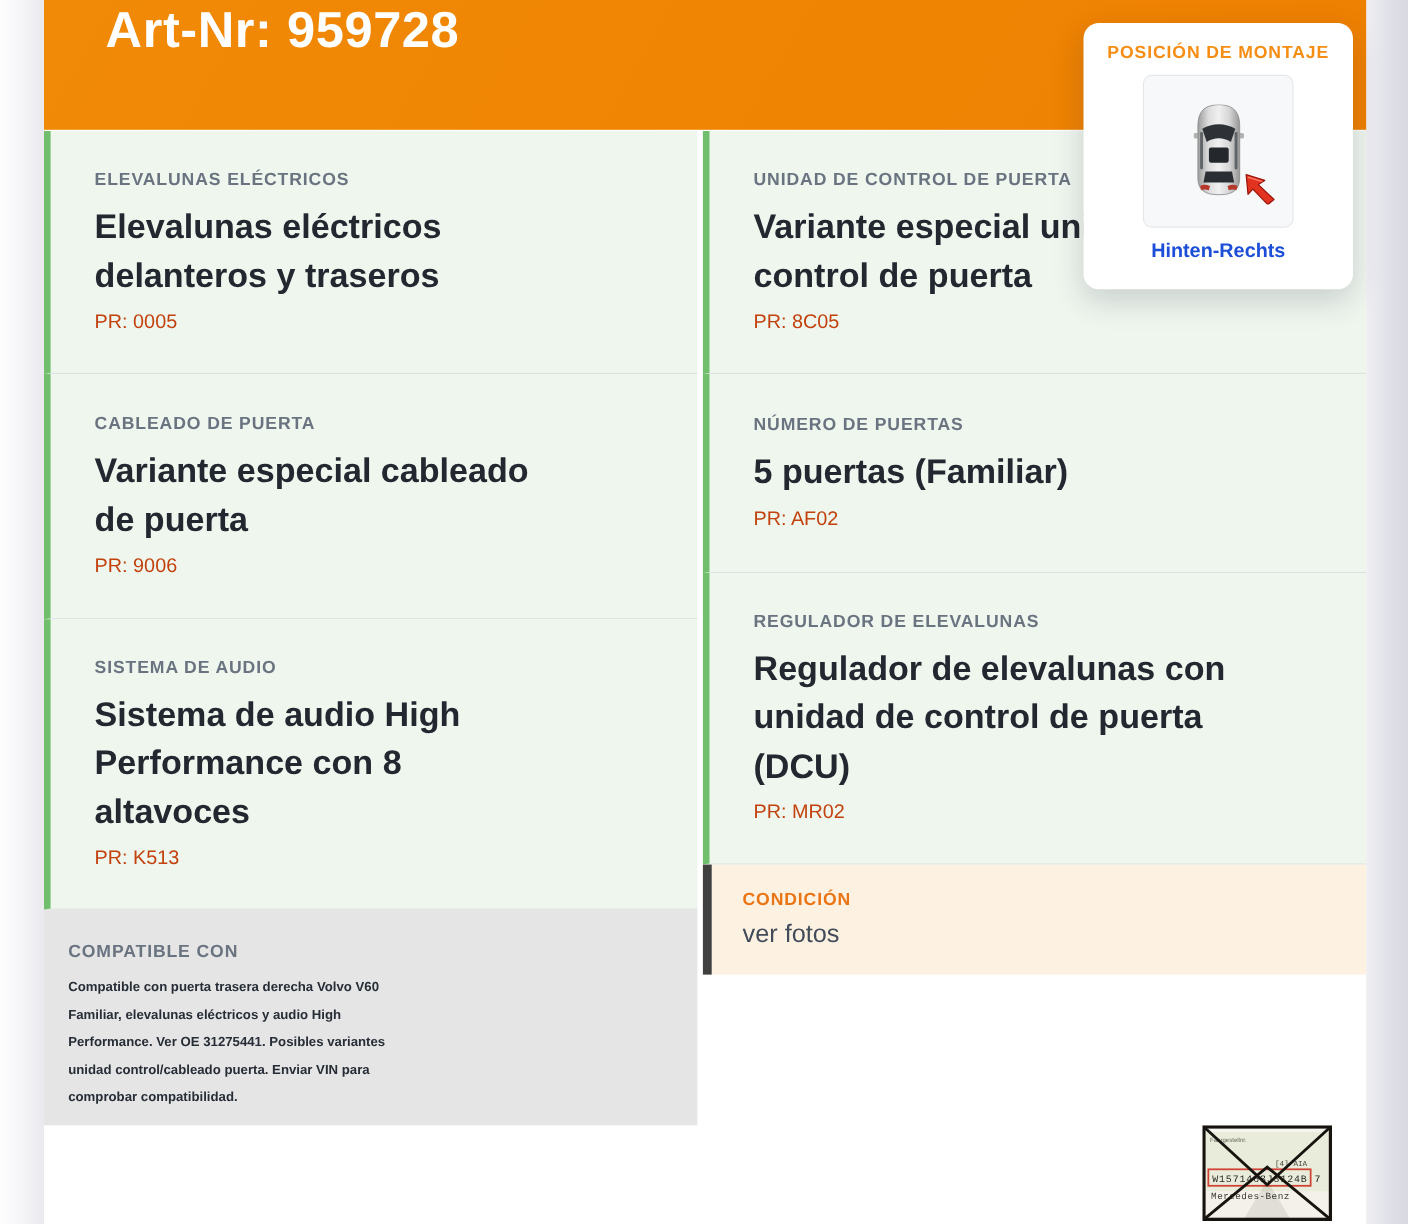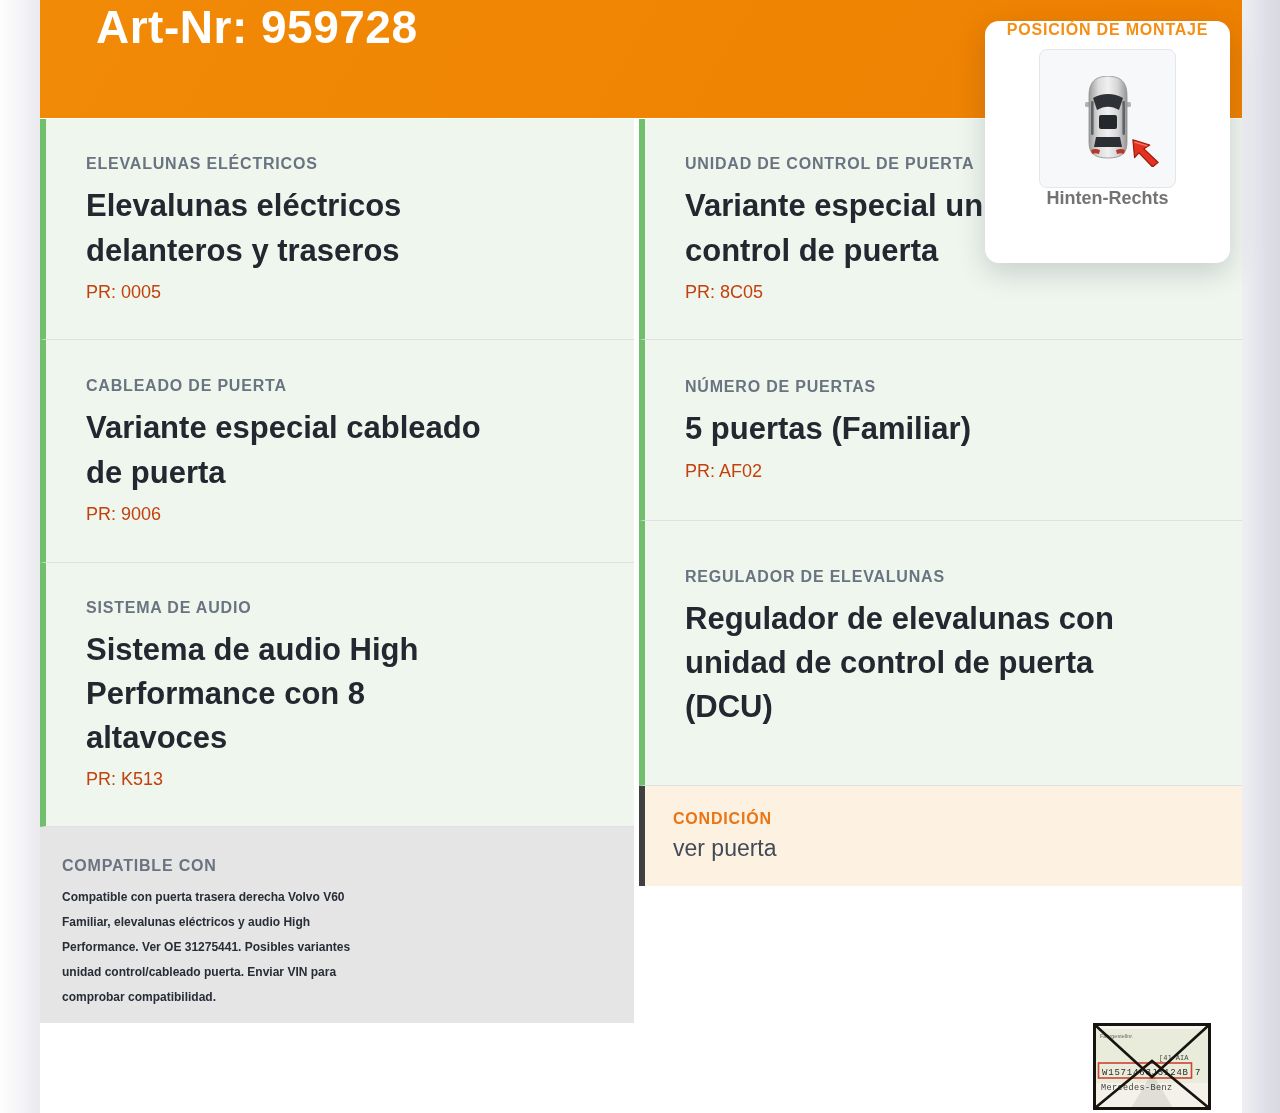--- a/index.html
+++ b/index.html
@@ -26,38 +26,38 @@
 
   .spec { background:#eef6ee; border-left:6px solid #71bf6d; border-bottom:1px solid #dce2e2;
           padding:0 40px; display:flex; flex-direction:column; justify-content:center; }
   .spec .label { font-size:16px; font-weight:700; letter-spacing:0.8px; color:#6a7380; margin-bottom:11px; }
   .spec .title { font-size:31px; font-weight:700; color:#232830; line-height:1.42; white-space:pre-line; margin-bottom:9px; }
   .spec .pr { font-size:18px; color:#c2410c; }
 
   .h221 { height:221px; } .h223 { height:223px; } .h264 { height:264px; }
   .h181 { height:181px; } .h265 { height:265px; }
 
-  .condition { background:#fdf1e1; border-left:6px solid #404040; height:100px;
+  .condition { background:#fdf1e1; border-left:8px solid #404040; height:100px;
                padding:0 28px; display:flex; flex-direction:column; justify-content:center; }
   .condition .label { font-size:16px; font-weight:700; letter-spacing:0.8px; color:#ea7514; margin-bottom:7px; }
   .condition .value { font-size:23px; font-weight:500; color:#414b59; }
 
   .compat { background:#e5e5e5; height:196px; padding:30px 36px 0 22px; }
   .compat .label { font-size:16px; font-weight:700; letter-spacing:0.8px; color:#6a7380; margin-bottom:10px; }
   .compat .text { font-size:12px; font-weight:600; color:#272d36; line-height:25px; white-space:pre-line; }
 
   
   .pos-card { position:absolute; left:985px; top:21px; width:245px; height:242px; background:#ffffff;
-              border-radius:14px; box-shadow:0 10px 28px rgba(40,40,60,0.18); text-align:center; }
+              border-radius:14px; box-shadow:0 10px 28px rgba(40,40,60,0.18); text-align:center; padding-top:19px; }
   .pos-card .pos-title { font-size:16px; font-weight:800; letter-spacing:0.8px; color:#f68d14; }
   .pos-card .img-box { position:relative; width:137px; height:139px; margin:10px auto 0;
                        background:#f7f8f9; border:1px solid #e4e6ea; border-radius:8px; }
   .car-svg   { position:absolute; left:50%; transform:translateX(-50%); top:26px; width:46px; height:84px; }
   .arrow-svg { position:absolute; right:13px; bottom:20px; width:32px; height:30px; }
-  .pos-card .pos-value { font-size:18px; font-weight:700; color:#737373; }
+  .pos-card .pos-value { margin-top:11px; font-size:18px; font-weight:700; color:#1d4ed8; }
 
   
   .footer { position:absolute; left:40px; top:1026px; width:1202px; height:87px; background:#24272d;
             display:flex; align-items:center; padding-left:44px; }
   .footer .ftxt { color:#ffffff; font-size:22px; font-weight:700; letter-spacing:0.4px; }
 
   
   .envelope { position:absolute; left:1093px; top:1023px; width:118px; height:87px; }
   .envelope svg { display:block; width:118px; height:87px; }
   .mono { font-family:"Liberation Mono","DejaVu Sans Mono",monospace; }
@@ -114,24 +114,25 @@
     <section class="spec h181">
       <div class="label">NÚMERO DE PUERTAS</div>
       <div class="title">5 puertas (Familiar)</div>
       <div class="pr">PR: AF02</div>
     </section>
     <section class="spec h265">
       <div class="label">REGULADOR DE ELEVALUNAS</div>
       <div class="title">Regulador de elevalunas con
 unidad de control de puerta
 (DCU)</div>
+      <div class="pr">PR: MR02</div>
     </section>
     <section class="condition">
       <div class="label">CONDICIÓN</div>
-      <div class="value">ver puerta</div>
+      <div class="value">ver fotos</div>
     </section>
   </div>
 
   <div class="pos-card">
     <div class="pos-title">POSICIÓN DE MONTAJE</div>
     <div class="img-box">
       <svg class="car-svg" viewBox="0 0 46 84">
         <defs>
           <linearGradient id="carBody" x1="0" y1="0" x2="1" y2="0">
             <stop offset="0" stop-color="#9c9c9c"></stop>

